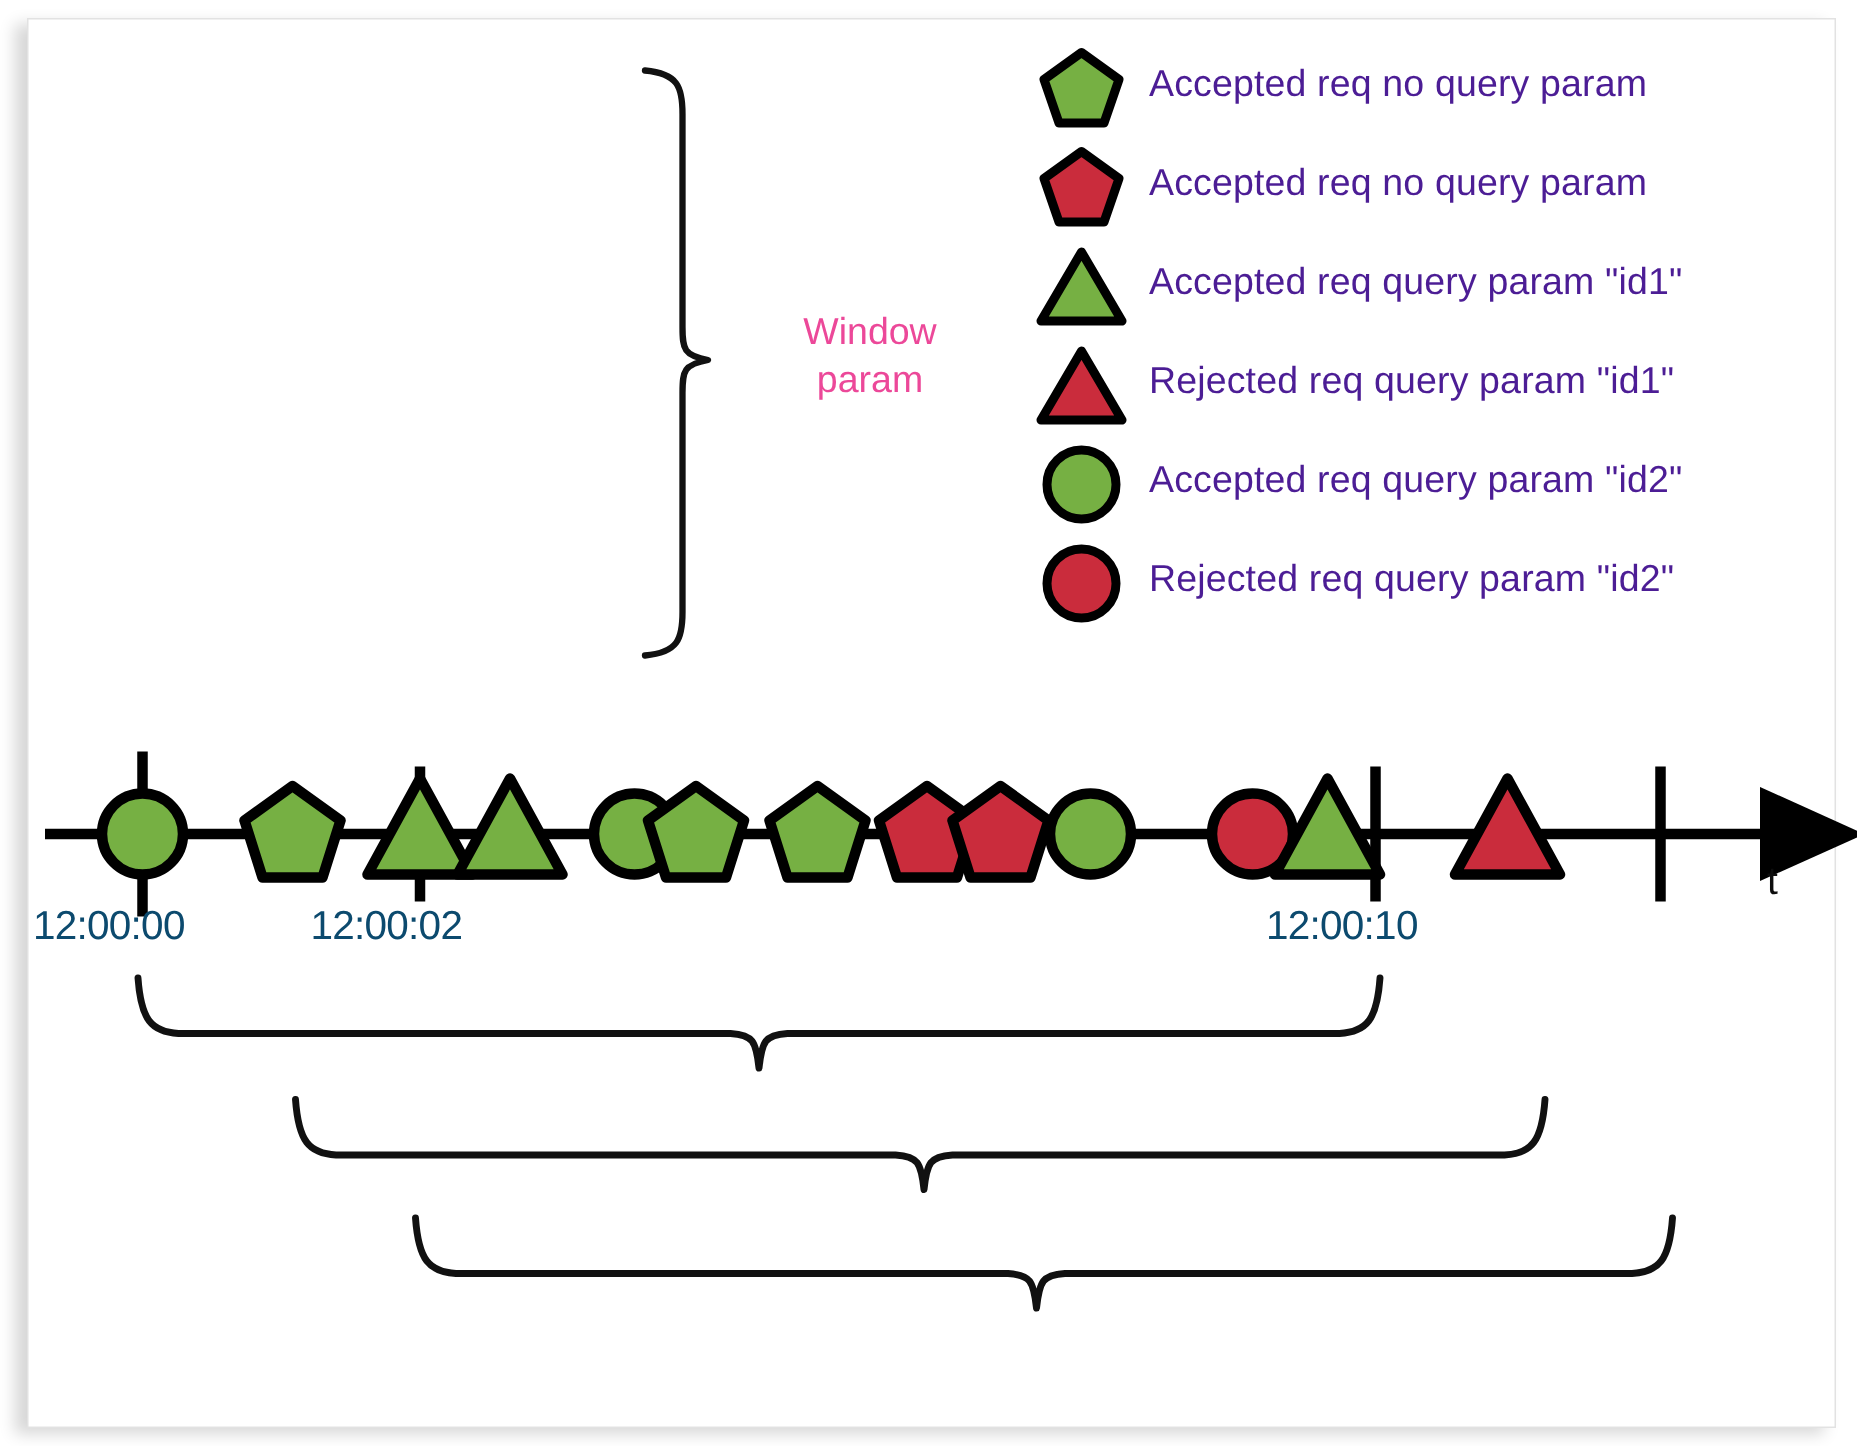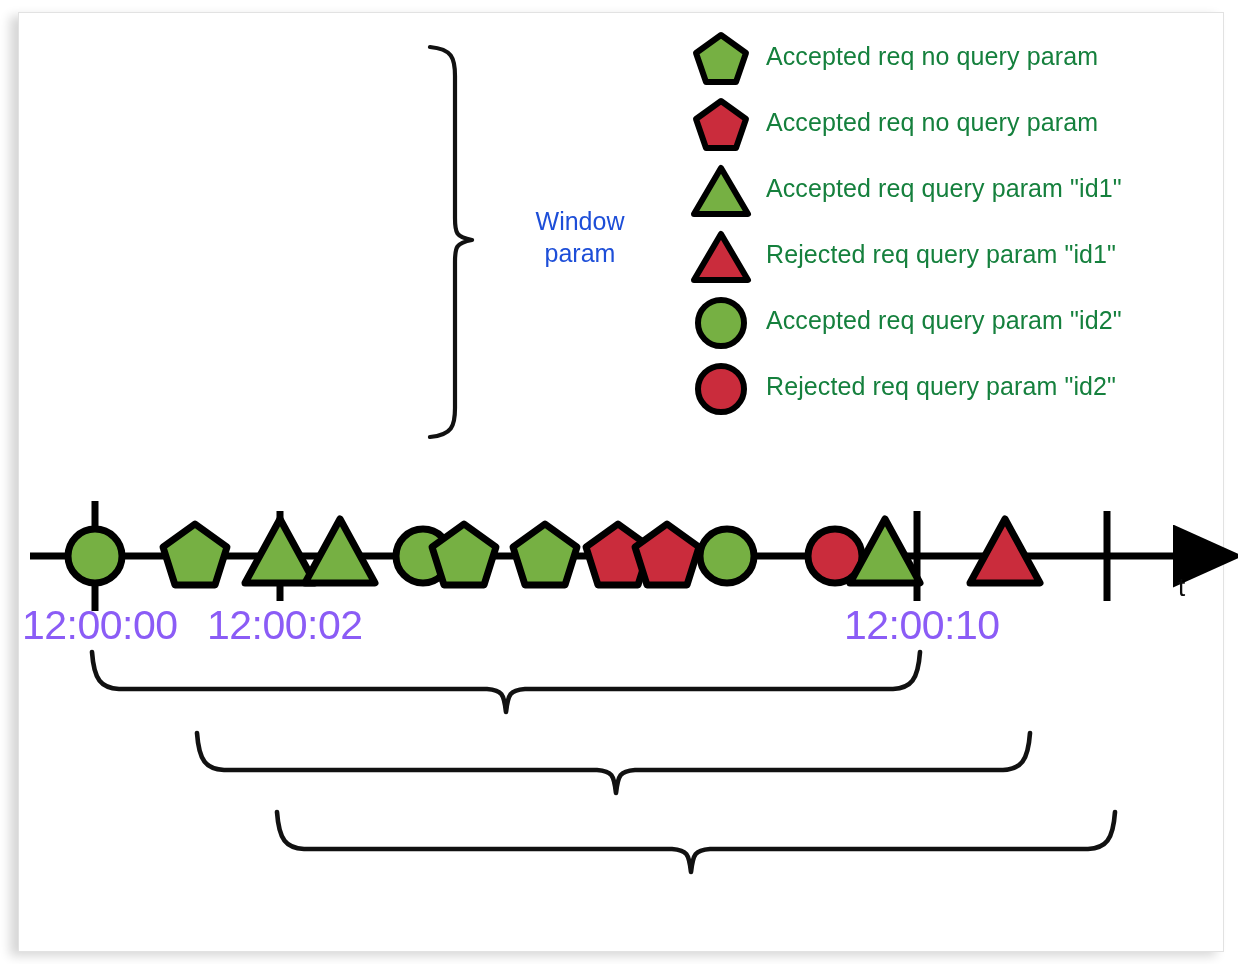--- a/index.html
+++ b/index.html
@@ -54,39 +54,39 @@
     left: 0;
     top: 0;
     width: 62px;
     height: 58px;
   }
   .legend-label {
     position: absolute;
     left: 76px;
     top: 12px;
     font-size: 25px;
-    color: #15803d;
+    color: #4c1d95;
     white-space: nowrap;
     letter-spacing: 0.1px;
   }
   .window-label {
     position: absolute;
     left: 500px;
     top: 205px;
     width: 160px;
     text-align: center;
     font-size: 25px;
     line-height: 32px;
-    color: #1d4ed8;
+    color: #ec4899;
   }
   .tick-label {
     position: absolute;
     top: 602px;
-    font-size: 41px;
-    color: #8b5cf6;
+    font-size: 27px;
+    color: #0c4a6e;
     white-space: nowrap;
     letter-spacing: -0.5px;
   }
   .axis-name {
     position: absolute;
     left: 1178px;
     top: 572px;
     font-size: 26px;
     color: #0d0d0d;
   }

